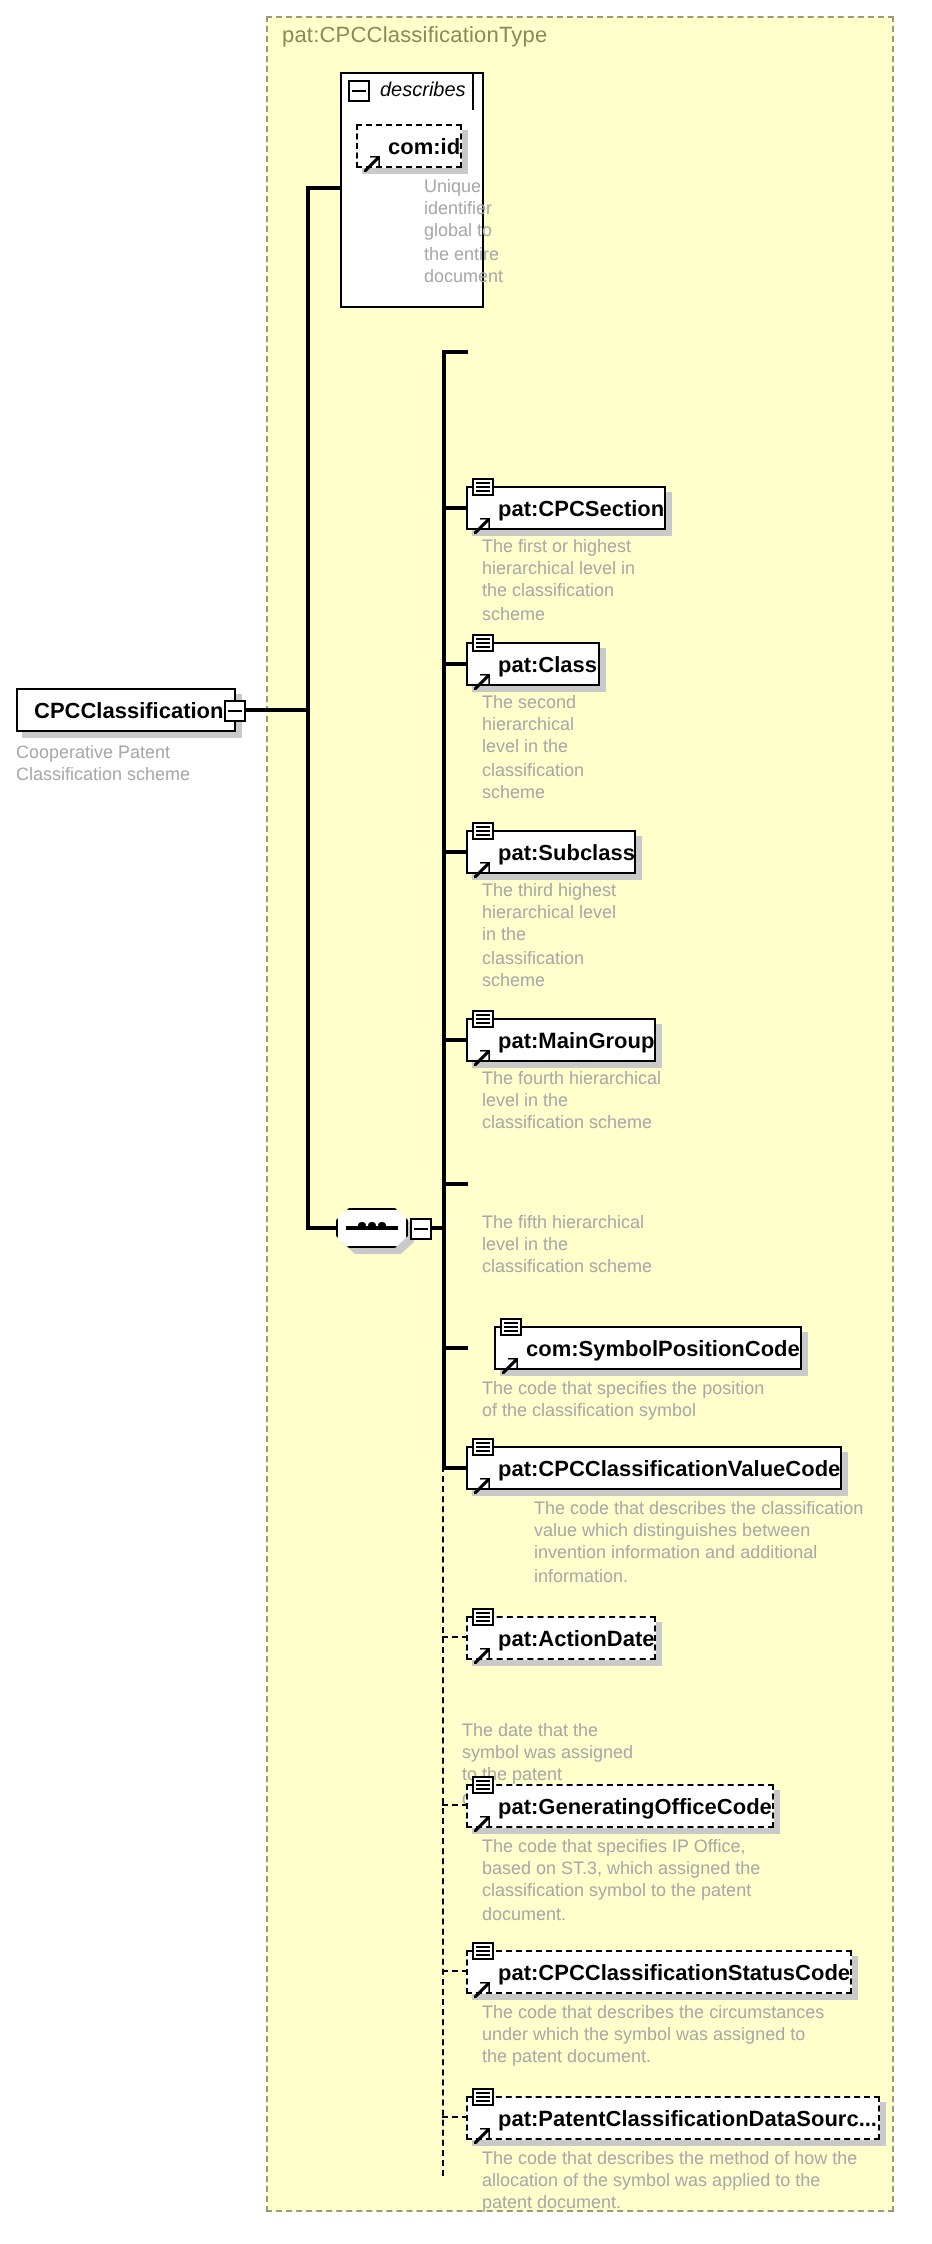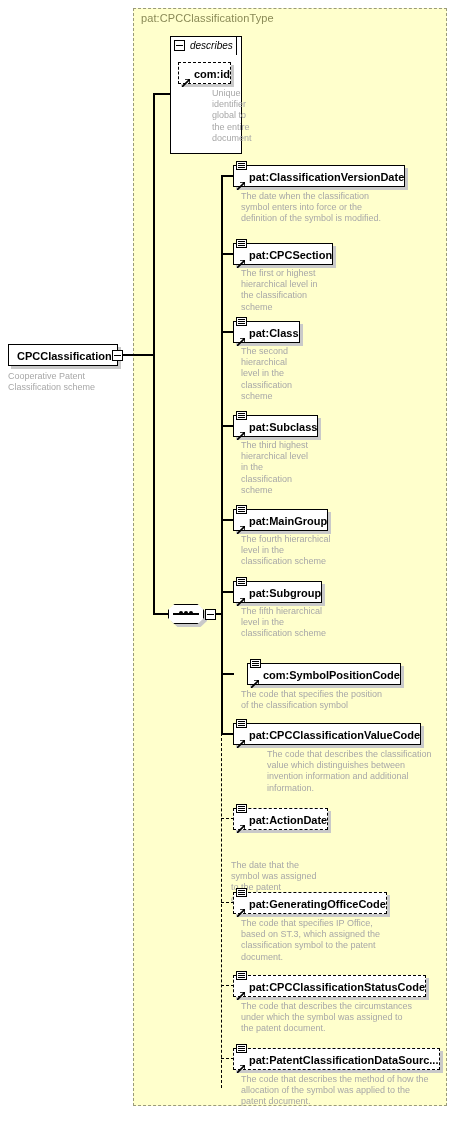--- a/index.html
+++ b/index.html
@@ -179,38 +179,20 @@
     <div class="collapse" style="left:37px;top:5px;"></div>
   </div>
 
   <div class="ln h" style="left:208px;top:613px;width:14px;"></div>
 
   <div class="ln v" style="left:221px;top:175px;height:559px;"></div>
 
   <div class="dln v" style="left:221px;top:733px;height:355px;"></div>
 
   <div class="ln h" style="left:221px;top:175px;width:13px;"></div>
-  <div class="node" style="left:233px;top:165px;">
-    <div class="nbox">
-      <span class="glyph-lines">
-          <i></i>
-          <i></i>
-          <i></i>
-        </span>
-      <span class="glyph-arrow">
-        <svg width="8" height="8" viewBox="0 0 8 8">
-            <path d="M0 8 L8 0 M8 0 L3 0 M8 0 L8 5" stroke="#000" stroke-width="1.6" fill="none"></path>
-          </svg>
-      </span>
-      <span class="nlabel">pat:ClassificationVersionDate</span>
-    </div>
-  </div>
-  <div class="desc" style="left:241px;top:191px;width:205px;">The date when the classification
-symbol enters into force or the
-definition of the symbol is modified.</div>
 
   <div class="ln h" style="left:221px;top:253px;width:13px;"></div>
   <div class="node" style="left:233px;top:243px;">
     <div class="nbox">
       <span class="glyph-lines">
           <i></i>
           <i></i>
           <i></i>
         </span>
       <span class="glyph-arrow">
@@ -284,35 +266,20 @@
           </svg>
       </span>
       <span class="nlabel">pat:MainGroup</span>
     </div>
   </div>
   <div class="desc" style="left:241px;top:534px;width:150px;">The fourth hierarchical
 level in the
 classification scheme</div>
 
   <div class="ln h" style="left:221px;top:591px;width:13px;"></div>
-  <div class="node" style="left:233px;top:581px;">
-    <div class="nbox">
-      <span class="glyph-lines">
-          <i></i>
-          <i></i>
-          <i></i>
-        </span>
-      <span class="glyph-arrow">
-        <svg width="8" height="8" viewBox="0 0 8 8">
-            <path d="M0 8 L8 0 M8 0 L3 0 M8 0 L8 5" stroke="#000" stroke-width="1.6" fill="none"></path>
-          </svg>
-      </span>
-      <span class="nlabel">pat:Subgroup</span>
-    </div>
-  </div>
   <div class="desc" style="left:241px;top:606px;width:150px;">The fifth hierarchical
 level in the
 classification scheme</div>
 
   <div class="ln h" style="left:221px;top:673px;width:13px;"></div>
   <div class="node" style="left:233px;top:663px;margin-left:14px;">
     <div class="nbox">
       <span class="glyph-lines">
           <i></i>
           <i></i>

